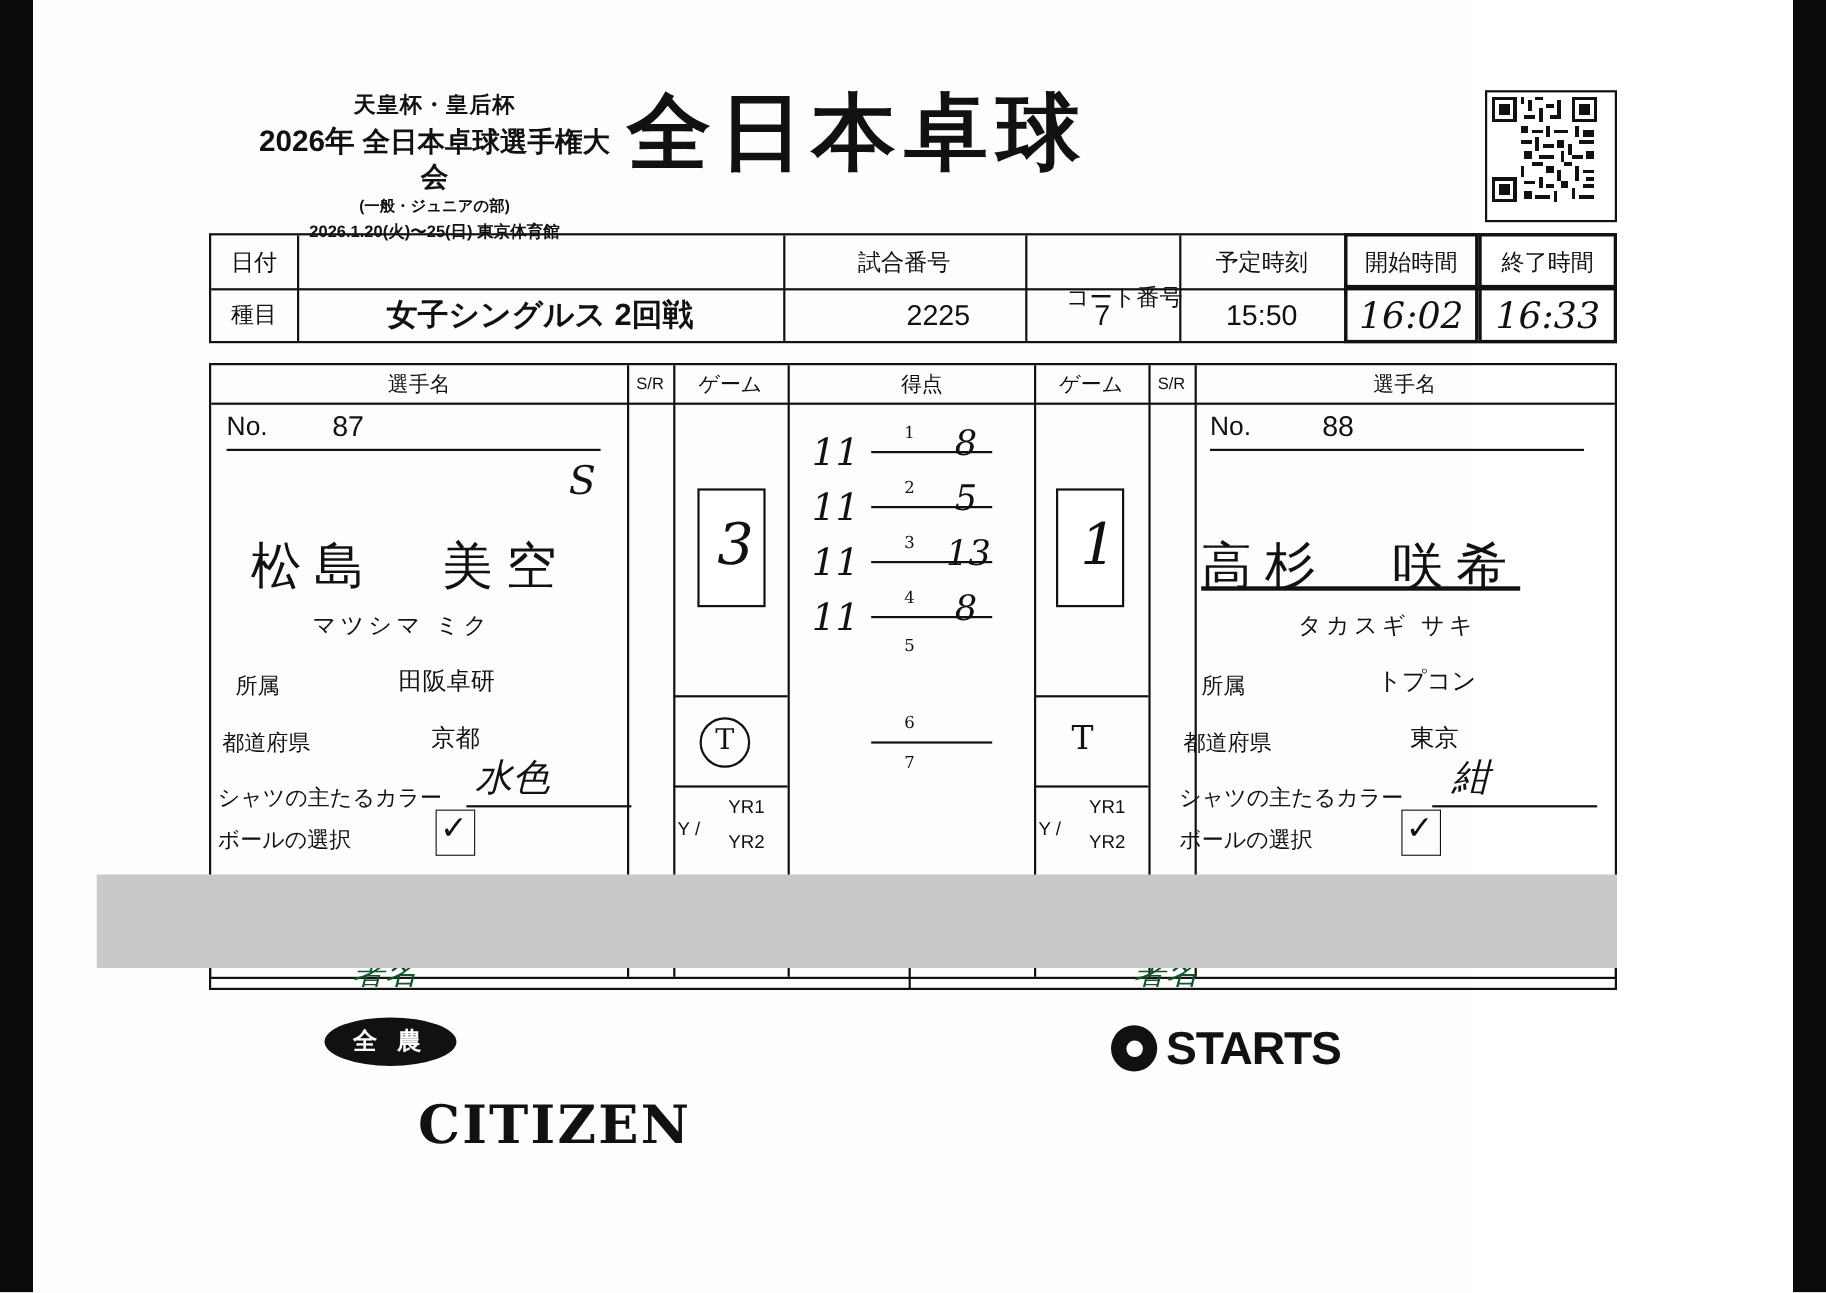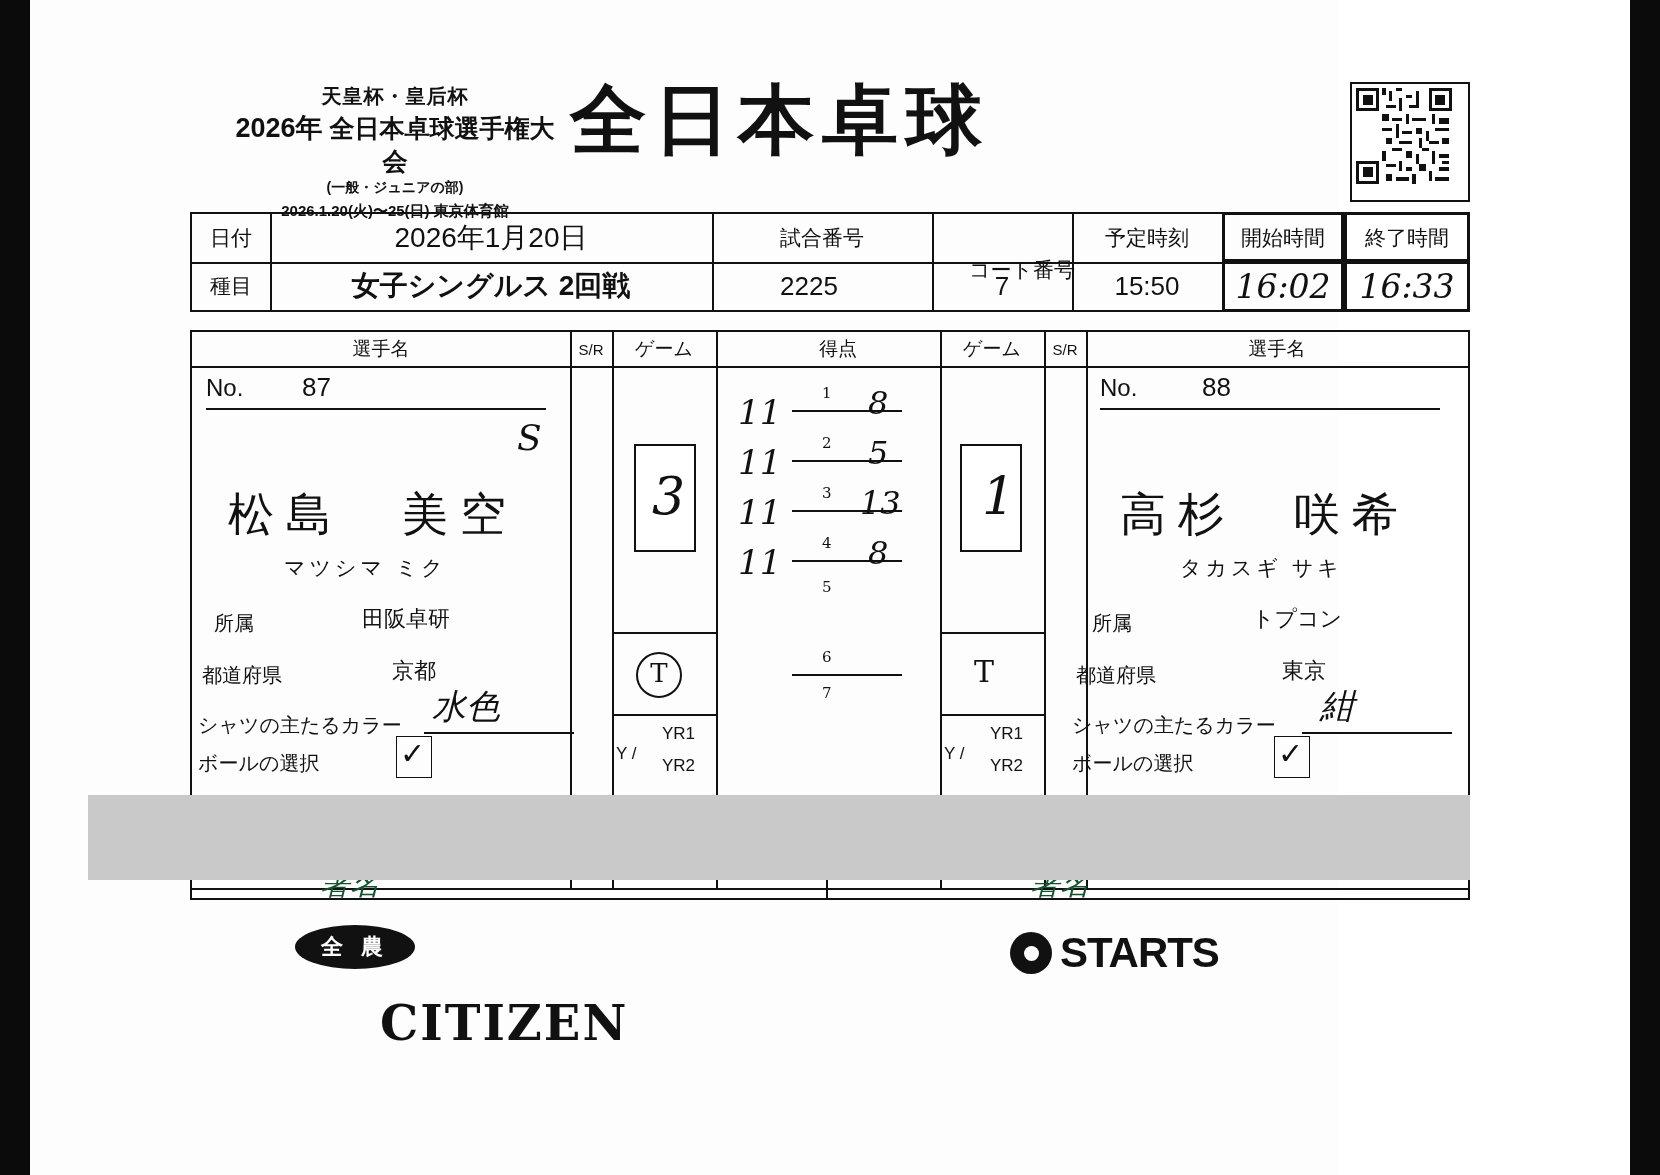--- a/index.html
+++ b/index.html
@@ -172,33 +172,32 @@
     <div class="info">
       <div class="hline" style="top:48px;"></div>
       <div class="vline" style="left:78px;"></div>
       <div class="vline" style="left:520px;"></div>
       <div class="vline" style="left:740px;"></div>
       <div class="vline" style="left:880px;"></div>
       <div class="vline" style="left:1030px;"></div>
       <div class="vline" style="left:1150px;top:0;height:48px;"></div>
 
       <div class="cell lbl" style="left:0;top:0;width:78px;height:48px;">日付</div>
-      <div class="cell val-date" style="left:78px;top:0;width:442px;height:48px;">2026年1月20日</div>
       <div class="cell lbl" style="left:520px;top:0;width:220px;height:48px;">試合番号</div>
       <div class="cell lbl" style="left:760px;top:0;width:140px;height:48px;margin-top:32px;">コート番号</div>
       <div class="cell lbl" style="left:880px;top:0;width:150px;height:48px;">予定時刻</div>
 
       <div class="thick-box" style="left:1030px;top:-2px;width:122px;height:50px;"></div>
       <div class="cell lbl" style="left:1030px;top:0;width:122px;height:48px;">開始時間</div>
       <div class="thick-box" style="left:1152px;top:-2px;width:126px;height:50px;"></div>
       <div class="cell lbl" style="left:1152px;top:0;width:126px;height:48px;">終了時間</div>
 
       <div class="cell lbl" style="left:0;top:48px;width:78px;height:48px;">種目</div>
       <div class="cell val-evt" style="left:78px;top:48px;width:442px;height:48px;">女子シングルス  2回戦</div>
-      <div class="cell val-num" style="left:507px;top:48px;width:220px;height:48px;">2225</div>
+      <div class="cell val-num" style="left:551px;top:48px;width:220px;height:48px;">2225</div>
       <div class="cell val-num" style="left:740px;top:48px;width:140px;height:48px;">7</div>
       <div class="cell val-num" style="left:880px;top:48px;width:150px;height:48px;">15:50</div>
 
       <div class="thick-box" style="left:1030px;top:46px;width:122px;height:52px;"></div>
       <div class="cell hand" style="left:1030px;top:48px;width:122px;height:48px;font-size:33px;">16:02</div>
       <div class="thick-box" style="left:1152px;top:46px;width:126px;height:52px;"></div>
       <div class="cell hand" style="left:1152px;top:48px;width:126px;height:48px;font-size:33px;">16:33</div>
     </div>
 
     <div class="main">
@@ -294,21 +293,21 @@
       <div class="plainT" style="position:absolute;left:782px;top:322px;">T</div>
       <div class="hline" style="top:382px;left:748px;width:104px;"></div>
       <div class="yr" style="position:absolute;left:752px;top:412px;">Y /</div>
       <div class="yr" style="position:absolute;left:798px;top:392px;">YR1</div>
       <div class="yr" style="position:absolute;left:798px;top:424px;">YR2</div>
 
       <div style="position:absolute;left:908px;top:42px;font-size:24px;">No.</div>
       <div style="position:absolute;left:1010px;top:40px;font-size:26px;">88</div>
       <div style="position:absolute;left:908px;top:76px;width:340px;height:2px;background:#111;"></div>
 
-      <div class="pname-kanji" style="position:absolute;left:928px;top:152px;">高杉　咲希</div>
+      <div class="pname-kanji" style="position:absolute;left:900px;top:152px;text-decoration:underline;">高杉　咲希</div>
       <div class="pname-kana" style="position:absolute;left:988px;top:222px;">タカスギ サキ</div>
 
       <div class="small-lbl" style="position:absolute;left:900px;top:278px;">所属</div>
       <div class="small-val" style="position:absolute;left:1060px;top:272px;">トプコン</div>
 
       <div class="small-lbl" style="position:absolute;left:884px;top:330px;">都道府県</div>
       <div class="small-val" style="position:absolute;left:1090px;top:324px;">東京</div>
 
       <div class="small-lbl" style="position:absolute;left:880px;top:380px;">シャツの主たるカラー</div>
       <div class="hand" style="position:absolute;left:1128px;top:352px;font-size:34px;">紺</div>

